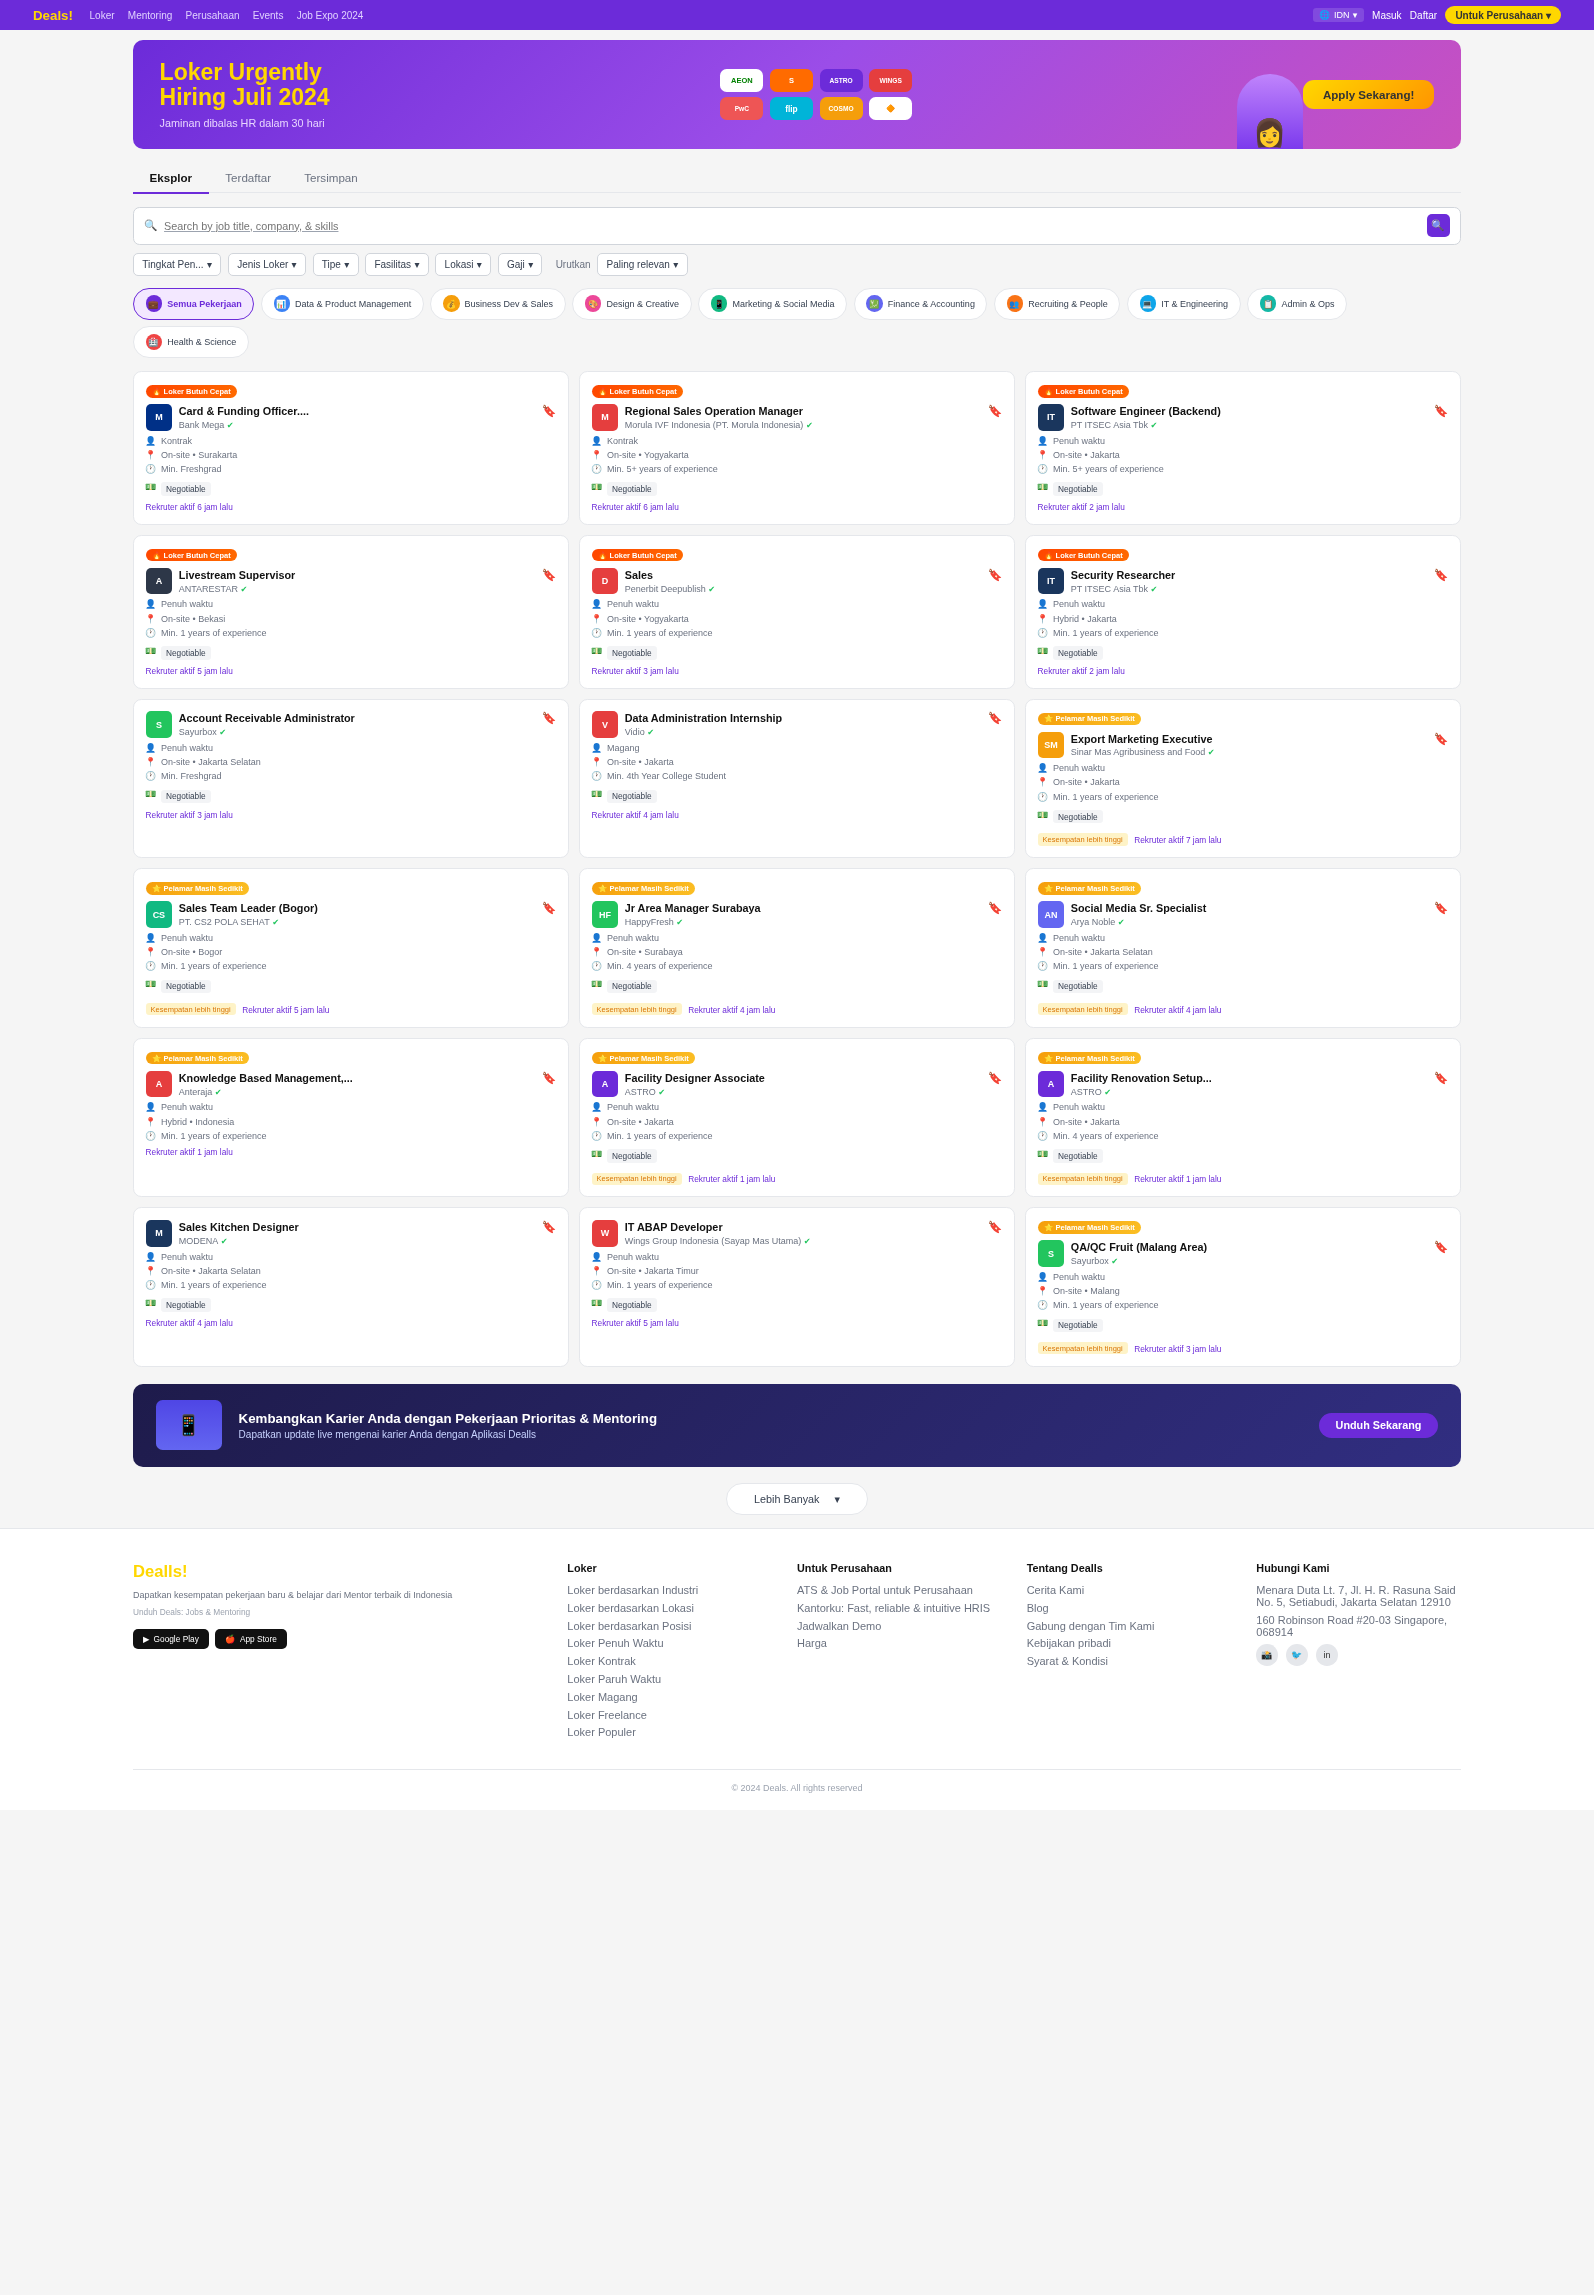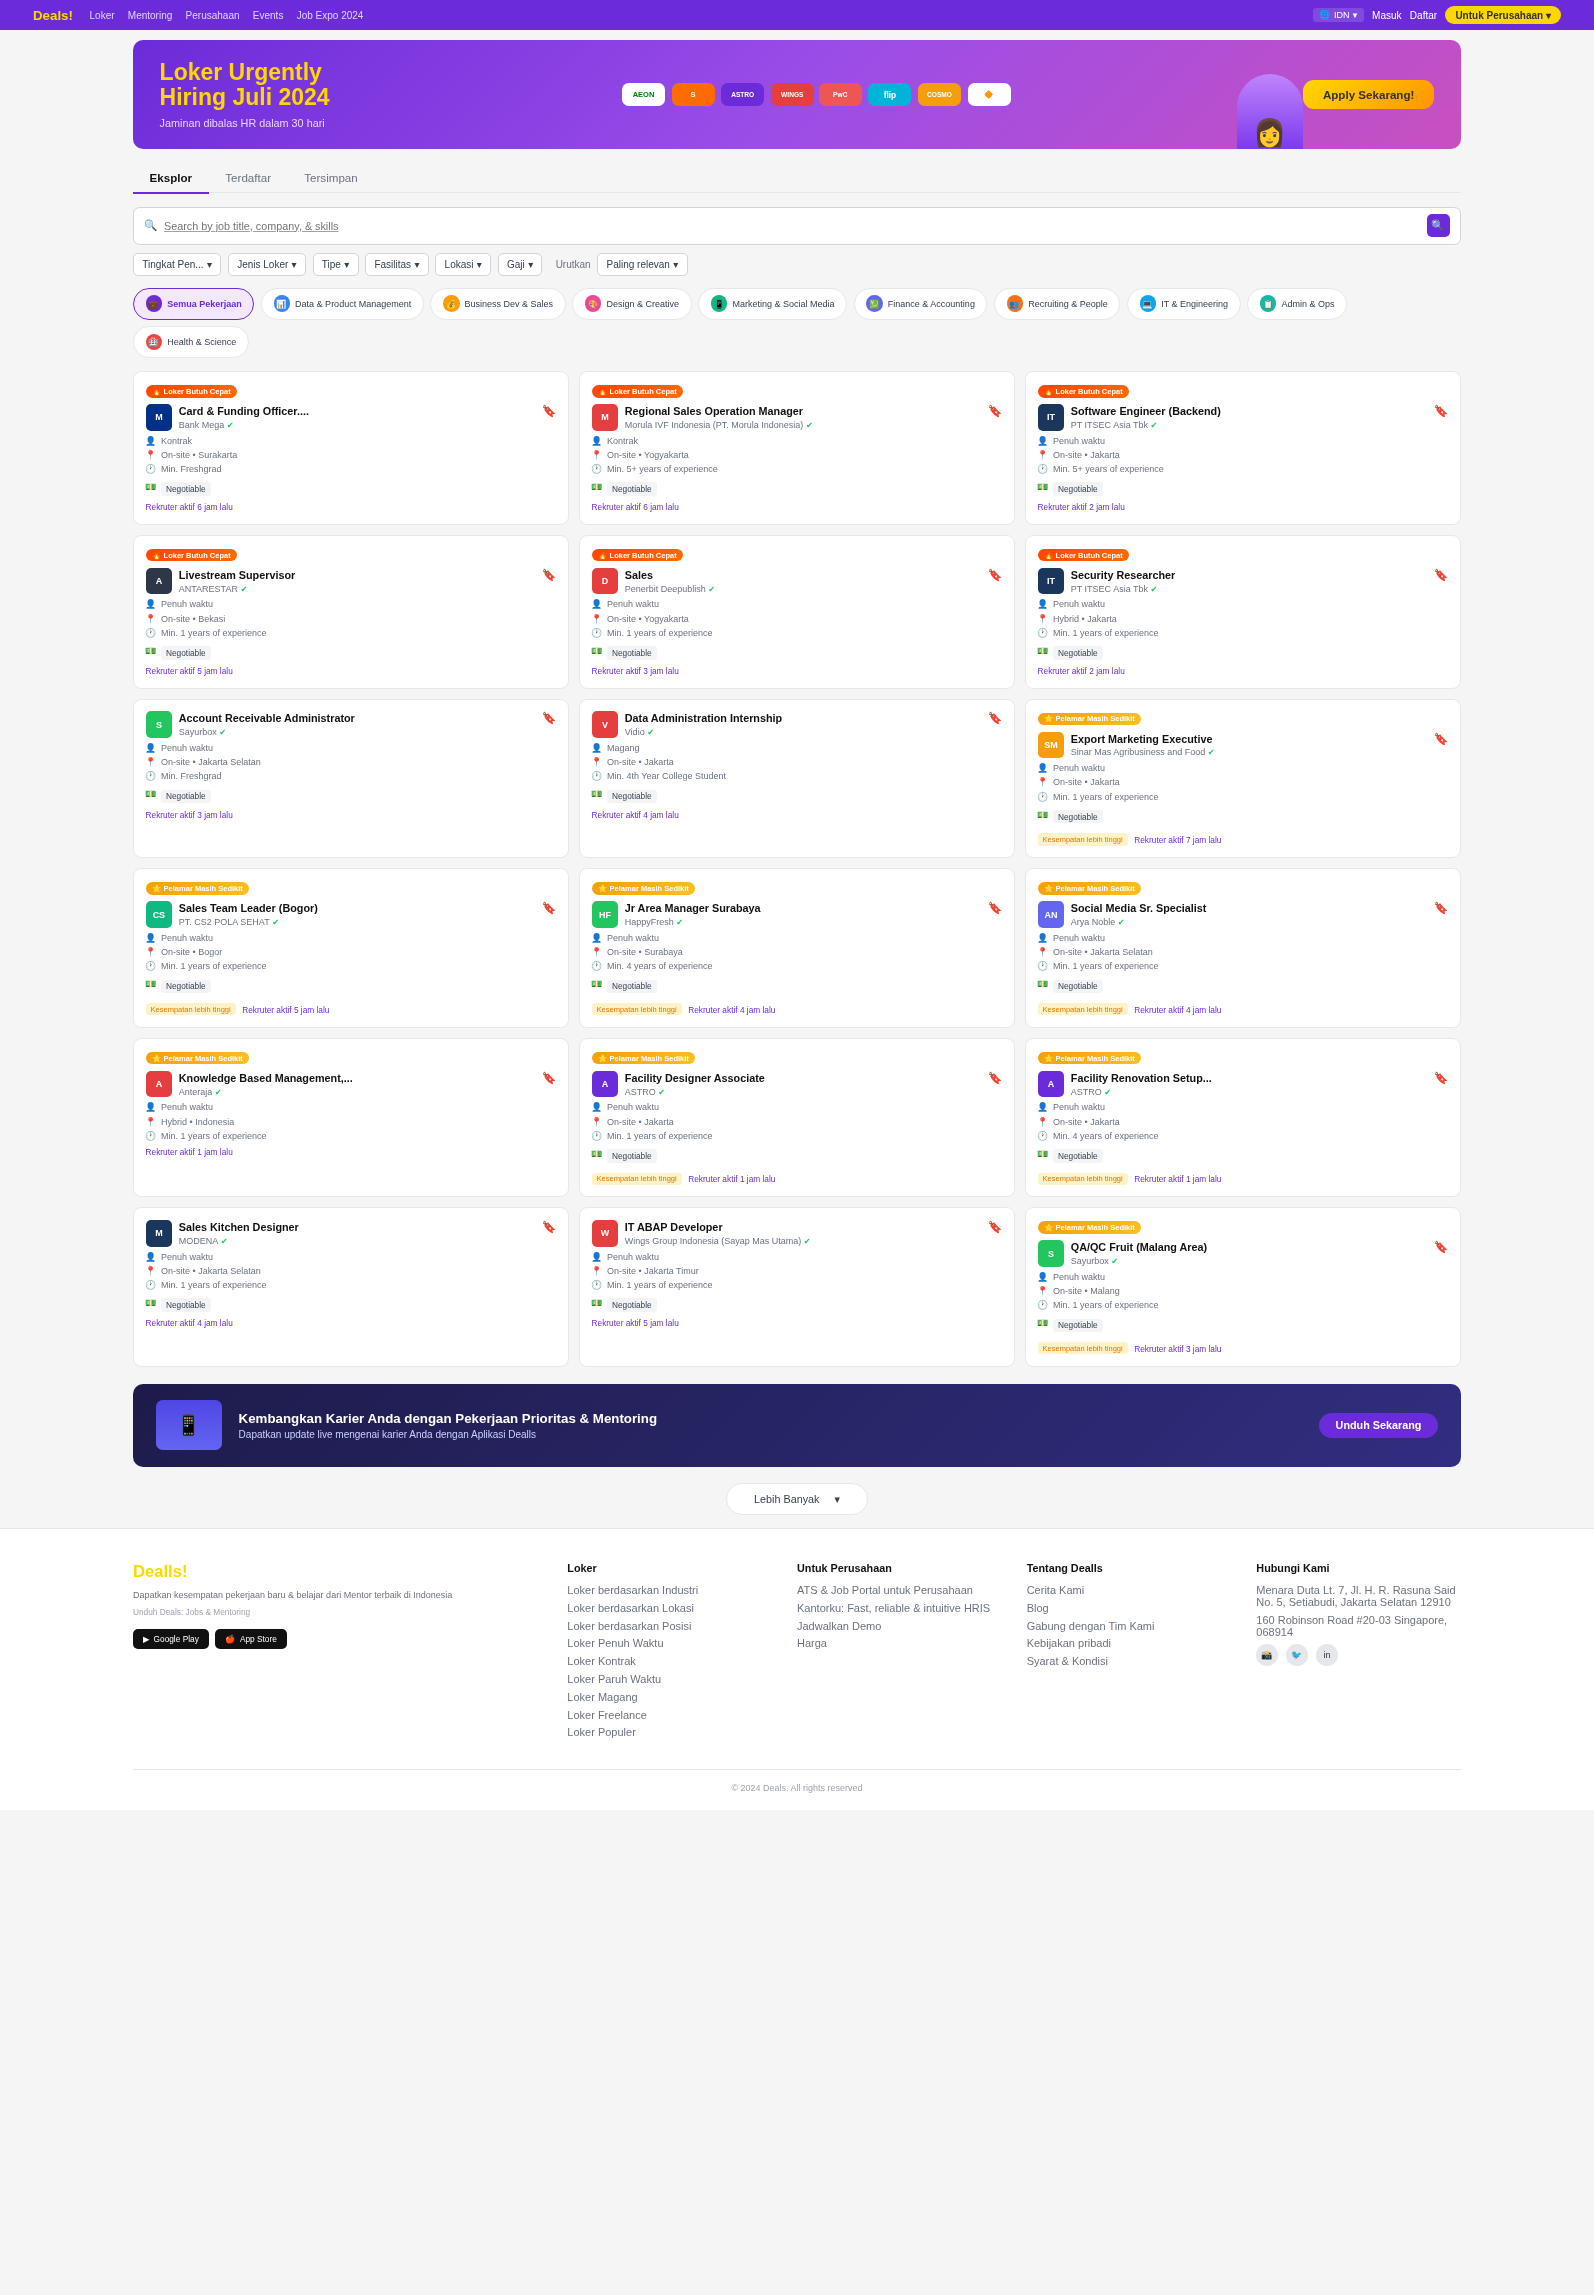--- a/index.html
+++ b/index.html
@@ -35,20 +35,21 @@
       justify-content: space-between;
       position: relative;
       overflow: hidden;
       min-height: 83px;
     }
     .banner-text h1 { color: #fff; font-size: 23px; font-weight: 900; line-height: 1.1; }
     .banner-text h1 span { color: #ffd700; margin-top: 36px; }
     .banner-text p { color: #e8d5ff; font-size: 10.8px; margin-top: 6.6px; }
     .banner-logos {
       display: flex;
+      flex-direction: column;
       gap: 5px;
     }
     .banner-logos-row { display: flex; gap: 6.6px; align-items: center; }
     .company-logo {
       background: #fff;
       border-radius: 6.6px;
       width: 43px;
       height: 23px;
       display: flex;
       align-items: center;

